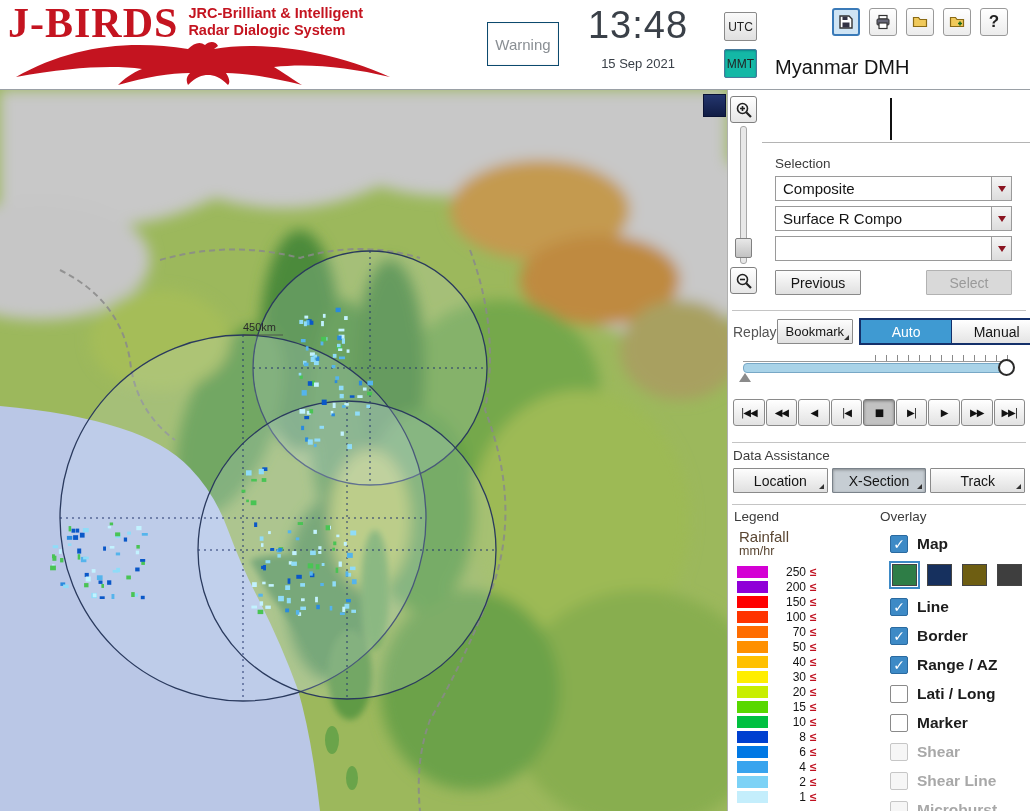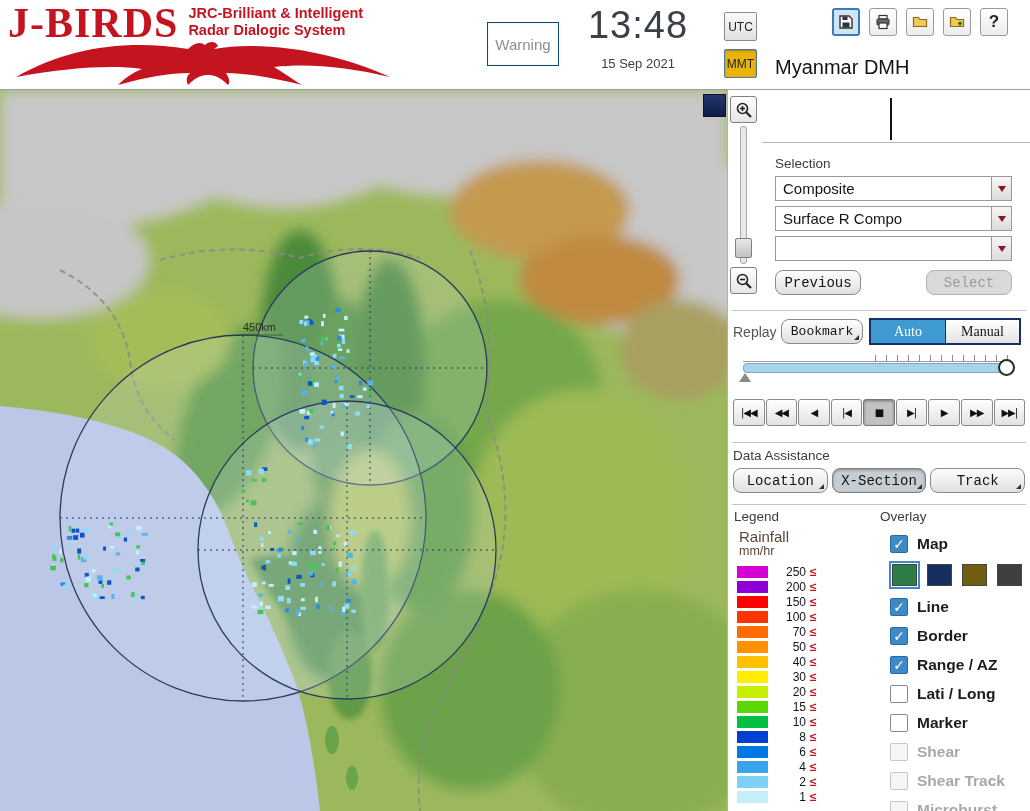--- a/index.html
+++ b/index.html
@@ -13,21 +13,21 @@
   .eagle{position:absolute;left:0;top:30px;width:390px;height:54px}
   .logo-top{position:relative;display:flex;align-items:flex-start}
   .logo-title{font-family:"Liberation Serif","DejaVu Serif",serif;font-weight:bold;font-size:42px;line-height:42px;color:#c41420;letter-spacing:1px}
   .logo-sub{margin-left:10px;margin-top:3px;color:#c41420;font-weight:bold;font-size:14.5px;line-height:17px}
   .warning-box{position:absolute;left:487px;top:22px;width:72px;height:44px;background:#fff;border:1px solid #0c4a6e;box-shadow:inset 0 0 3px rgba(0,0,0,.08);display:flex;align-items:center;justify-content:center;font-size:15px;color:#8a8f94}
   .clock{position:absolute;left:552px;top:3px;width:172px;text-align:center;color:#3a4048}
   .clock .time{font-size:38px;line-height:44px;letter-spacing:1px}
   .clock .date{font-size:13px;line-height:24px;margin-top:5px;white-space:nowrap}
   .tz{position:absolute;left:724px;top:12px;display:flex;flex-direction:column;gap:8px}
   .tz-btn{width:33px;height:29px;font-size:12px;color:#222;background:linear-gradient(#fafafa,#e0e0e0);border:1px solid #8a8a8a;border-radius:2px;display:flex;align-items:center;justify-content:center;cursor:pointer;font-family:inherit;padding:0}
-  .tz-btn.checked{background:#eab308;border-color:#4a7a9c;box-shadow:inset 0 1px 2px rgba(0,40,80,.35)}
+  .tz-btn.checked{background:#14b8a6;border-color:#4a7a9c;box-shadow:inset 0 1px 2px rgba(0,40,80,.35)}
   .toolbar{position:absolute;top:8px;right:22px;display:flex;gap:9px}
   .tool-btn{width:28px;height:28px;background:linear-gradient(#fff,#ececec);border:1px solid #9a9a9a;border-radius:3px;display:flex;align-items:center;justify-content:center;padding:0;cursor:pointer}
   .tool-btn.checked{background:#cfe4f4;border:2px solid #3a7ab8}
   .tool-btn svg{width:16px;height:16px}
   .help-glyph{font-size:17px;font-weight:bold;color:#222}
   .station{position:absolute;left:775px;top:56px;font-size:20px;color:#141414}
 
   
   .main{flex:1;display:flex;min-height:0}
   .map-area{flex:0 0 727px;width:727px;position:relative;overflow:hidden;background:#9cb85c}
@@ -49,37 +49,37 @@
   .text-cursor{position:absolute;left:128px;top:4px;width:2px;height:42px;background:#111}
 
   
   .selection-sec{position:absolute;left:47px;top:66px;right:18px}
   .sec-label{font-size:13.5px;color:#3c3c3c;margin-bottom:5px}
   .dropdown{position:relative;height:25px;border:1px solid #9a9a9a;background:#fff;margin-bottom:5px;display:flex;align-items:stretch;cursor:pointer}
   .dropdown-value{flex:1;font-size:15px;color:#141414;padding-left:7px;line-height:23px;white-space:nowrap;overflow:hidden}
   .dropdown-btn{width:20px;border:none;border-left:1px solid #9a9a9a;background:linear-gradient(#f6f6f6,#dcdcdc);display:flex;align-items:center;justify-content:center;cursor:pointer;padding:0}
   .dropdown-btn::after{content:"";width:0;height:0;border-left:4px solid transparent;border-right:4px solid transparent;border-top:6px solid #8a1420}
   .sel-buttons{display:flex;justify-content:space-between;margin-top:9px}
-  .btn{height:25px;background:linear-gradient(#fdfdfd,#e0e0e0);border:1px solid #8a8a8a;border-radius:8px;font-size:14px;color:#141414;display:flex;align-items:center;justify-content:center;cursor:pointer;font-family:Liberation Mono, monospace;padding:0 8px}
+  .btn{height:25px;background:linear-gradient(#fdfdfd,#e0e0e0);border:1px solid #8a8a8a;border-radius:1px;font-size:14px;color:#141414;display:flex;align-items:center;justify-content:center;cursor:pointer;font-family:Liberation Sans, sans-serif;padding:0 8px}
   .btn.disabled{background:#d9d9d9;color:#9a9a9a;border-color:#b2b2b2;cursor:default}
   .btn.pressed{background:#c6cdd3;box-shadow:inset 0 1px 3px rgba(0,0,0,.35);border-color:#7a828a}
   .prev-btn,.select-btn{width:86px}
   .corner{position:relative}
   .corner::after{content:"";position:absolute;right:3px;bottom:3px;width:0;height:0;border-left:5px solid transparent;border-bottom:5px solid #333}
 
   .divider{position:absolute;left:4px;right:4px;height:1px;background:#c4c4c4}
   .d1{top:220px}.d2{top:352px}.d3{top:414px}
 
   
   .replay-sec{position:absolute;left:5px;top:228px;right:5px}
   .replay-row{display:flex;align-items:center}
   .replay-label{font-size:14px;color:#555;width:48px}
   .bookmark-btn{width:82px;margin-right:4px;font-size:13px}
   .mode-group{display:flex;border:2px solid #14306a;margin-left:2px}
-  .mode-btn{width:74px;height:23px;border:none;background:linear-gradient(#fff,#e4e4e4);font-size:14px;color:#141414;cursor:pointer;font-family:Liberation Serif, serif}
+  .mode-btn{width:90px;height:23px;border:none;background:linear-gradient(#fff,#e4e4e4);font-size:14px;color:#141414;cursor:pointer;font-family:Liberation Sans, sans-serif}
   .mode-btn + .mode-btn{border-left:1px solid #14306a}
   .mode-btn.checked{background:#3f9ad2;color:#fff}
   .timeline{position:relative;height:28px;margin:10px 8px 0 10px}
   .timeline-line{position:absolute;left:0;right:8px;top:6px;height:1px;background:#9a9a9a}
   .timeline-ticks{position:absolute;left:48%;right:8px;top:0;height:7px;background:repeating-linear-gradient(90deg,#8a8a8a 0 1px,transparent 1px 11px)}
   .timeline-track{position:absolute;left:0;right:8px;top:8px;height:10px;background:#a9d3e8;border:1px solid #78a8c6;border-radius:4px;cursor:pointer}
   .timeline-thumb{position:absolute;top:4px;width:17px;height:17px;border-radius:50%;background:#fdfeff;border:2px solid #2a2a2a;cursor:grab}
   .timeline-marker{position:absolute;left:-4px;top:18px;width:0;height:0;border-left:6px solid transparent;border-right:6px solid transparent;border-bottom:9px solid #8a8a8a}
   .playback{display:flex;gap:1px;margin-top:16px}
   .pb-btn{flex:1;height:27px;background:linear-gradient(#fff,#e2e2e2);border:1px solid #8a8a8a;border-radius:3px;font-size:10px;color:#111;display:flex;align-items:center;justify-content:center;padding:0;cursor:pointer;letter-spacing:-1px;font-family:"DejaVu Sans",sans-serif}
@@ -661,21 +661,21 @@
             <div class="ov-item">
               <span class="ov-cb"></span>
               <span class="ov-label">Marker</span>
             </div>
             <div class="ov-item disabled">
               <span class="ov-cb"></span>
               <span class="ov-label">Shear</span>
             </div>
             <div class="ov-item disabled">
               <span class="ov-cb"></span>
-              <span class="ov-label">Shear Track</span>
+              <span class="ov-label">Shear Line</span>
             </div>
             <div class="ov-item disabled">
               <span class="ov-cb"></span>
               <span class="ov-label">Microburst</span>
             </div>
           </div>
       </div>
 
     </div>
   </div>

